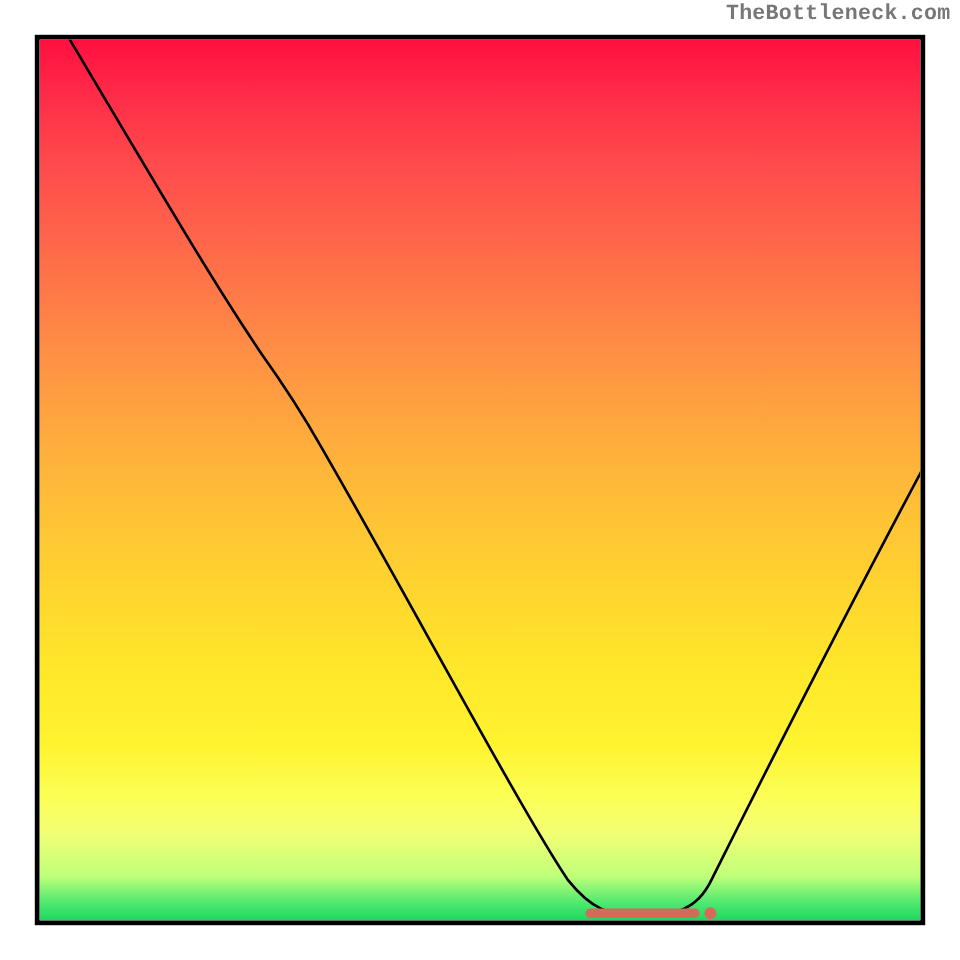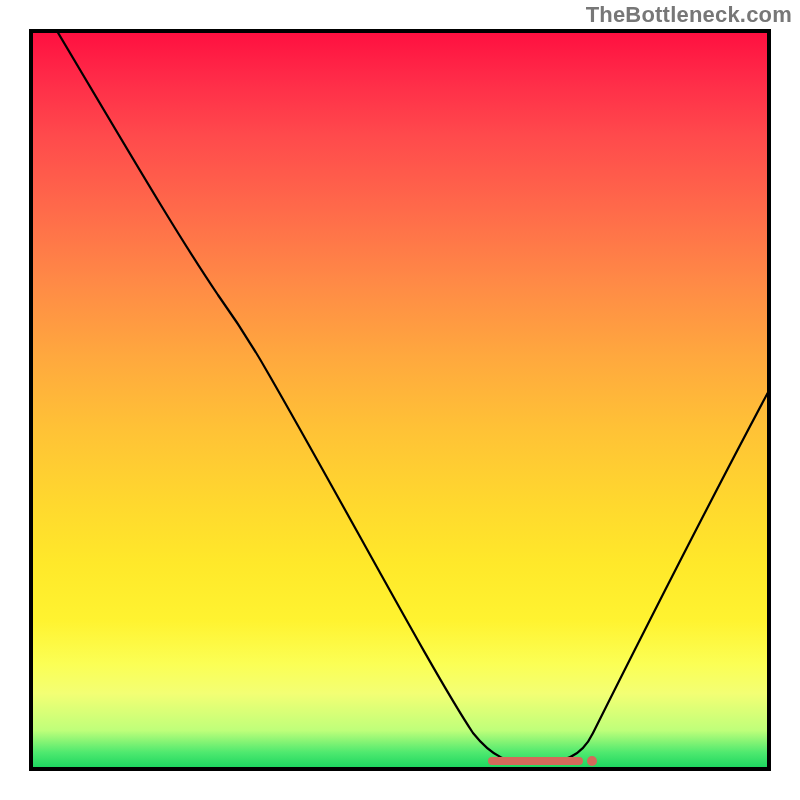--- a/index.html
+++ b/index.html
@@ -14,24 +14,25 @@
   .wrap {
     position: relative;
     width: 800px;
     height: 800px;
   }
   .watermark {
     position: absolute;
     top: 2px;
     right: 8px;
     color: #777777;
-    font-size: 22px;
+    font-size: 18px;
     font-weight: 600;
     letter-spacing: 0.2px;
     z-index: 5;
+    font-family: Liberation Mono, monospace;
   }
   .frame {
     position: absolute;
     left: 29px;
     top: 29px;
     width: 742px;
     height: 742px;
     border: 4px solid #000;
     box-sizing: border-box;
     overflow: hidden;

